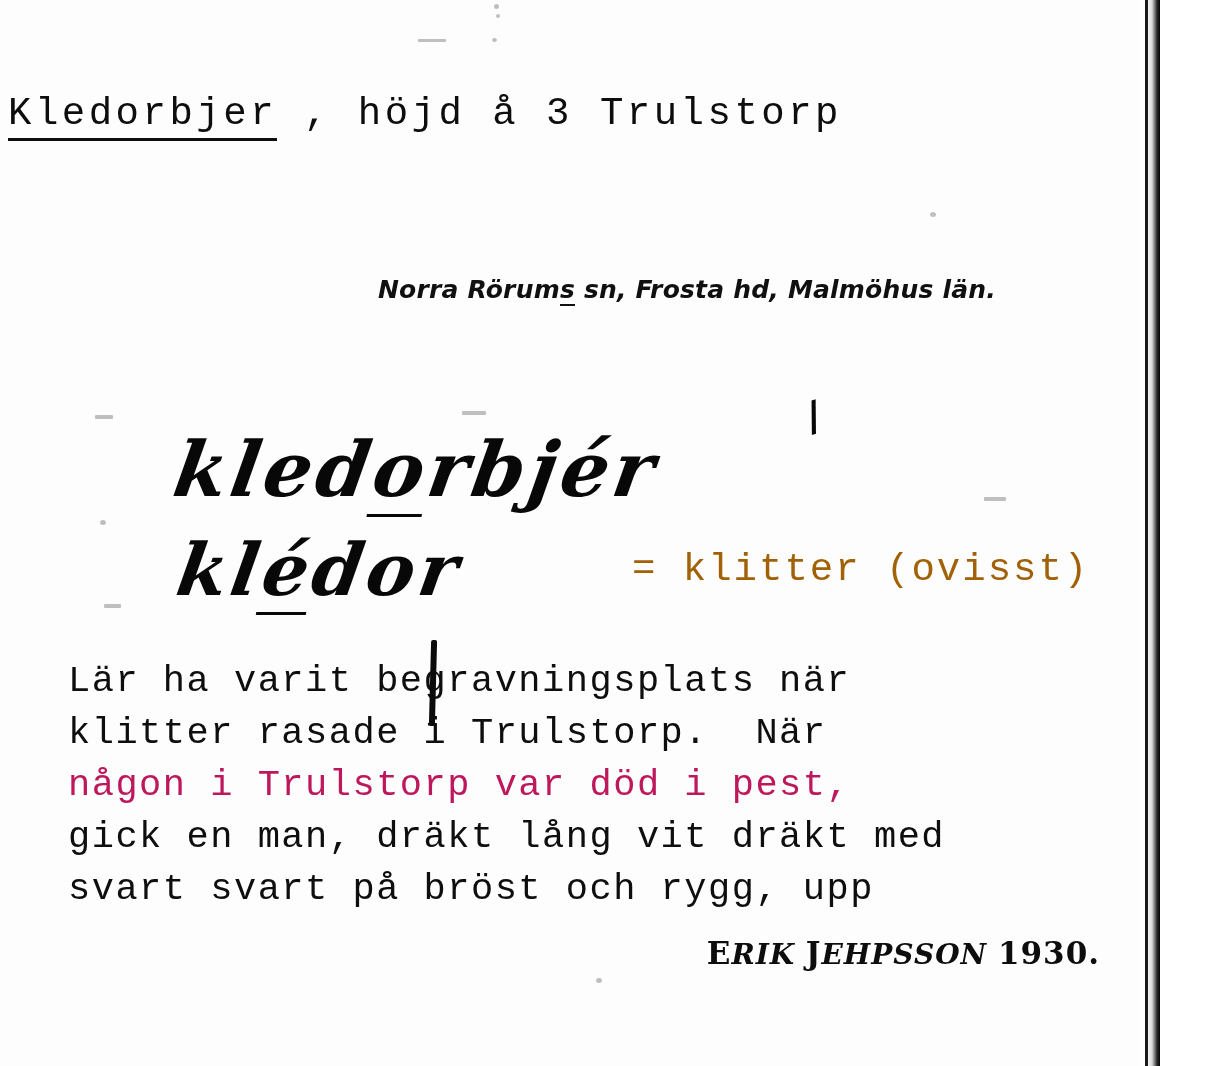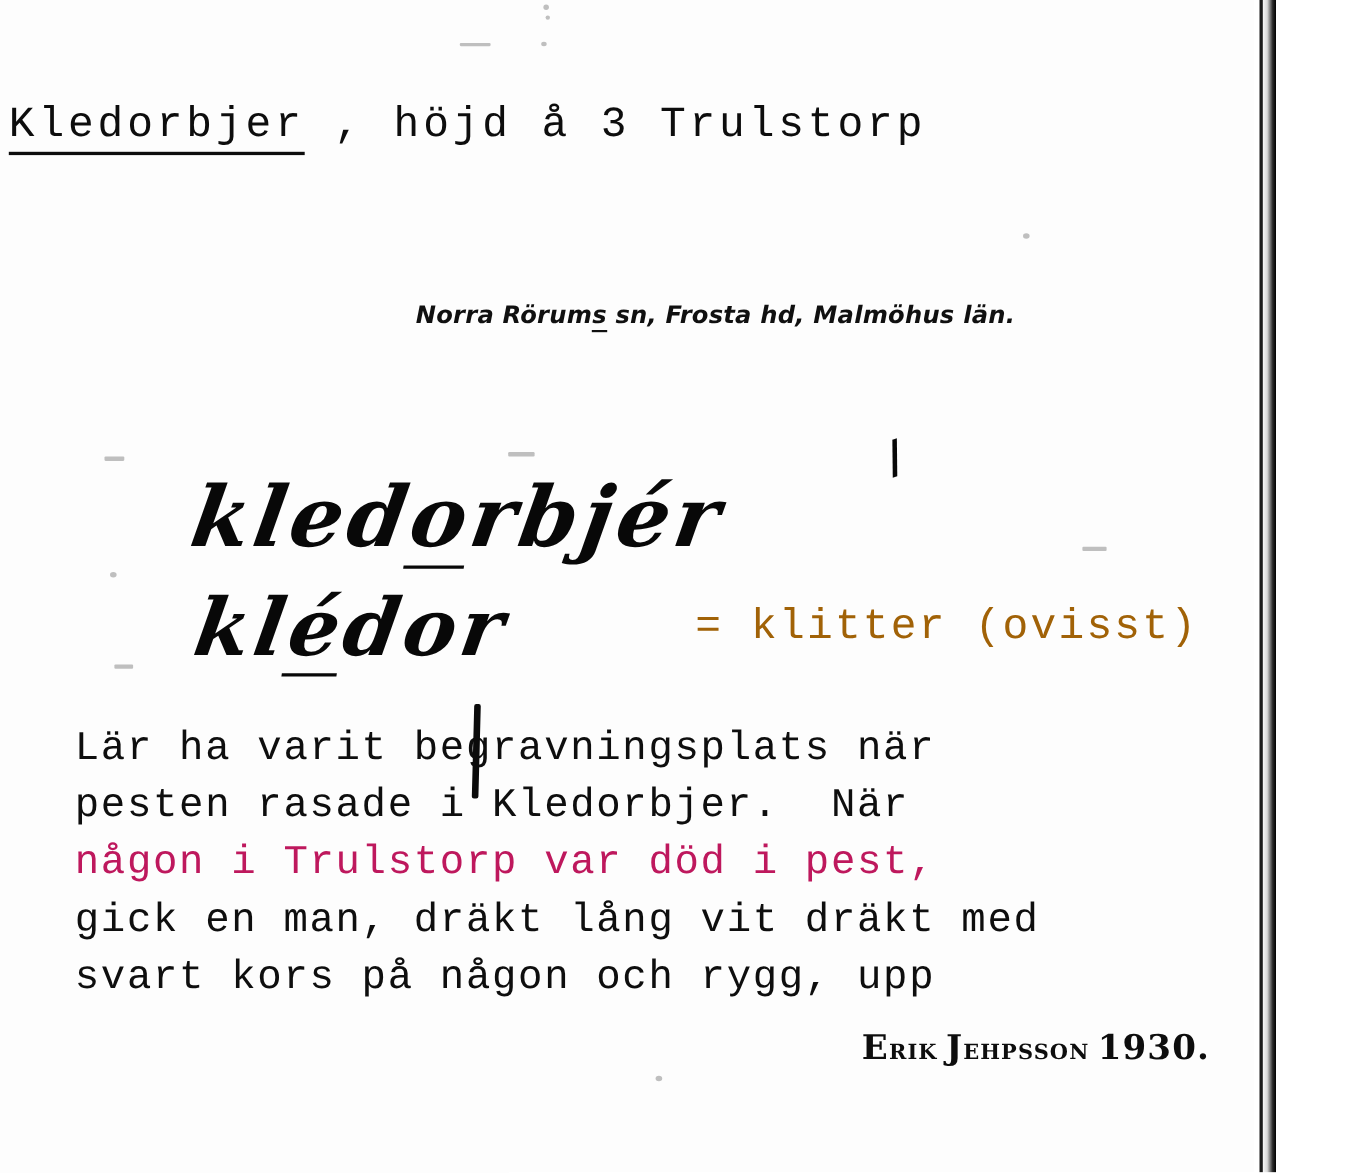--- a/index.html
+++ b/index.html
@@ -70,21 +70,21 @@
   }
 
   
   .parish {
     position: absolute;
     left: 378px;
     top: 275px;
     font-family: "DejaVu Sans", sans-serif;
     font-style: italic;
     font-weight: bold;
-    font-size: 22px;
+    font-size: 25px;
     letter-spacing: 0.2px;
     white-space: pre;
     color: #101010;
   }
   .parish .u {
     border-bottom: 2px solid #101010;
   }
 
   
   .hand {
@@ -167,21 +167,22 @@
     right: 60px;
     top: 935px;
     font-family: "DejaVu Serif", serif;
     font-weight: bold;
     font-size: 31px;
     letter-spacing: 1px;
     white-space: pre;
     color: #0d0d0d;
   }
   .signature .sc {
-    font-size: 19px;
+    font-size: 28px;
+    font-style: italic;
   }
 </style>
 </head>
 <body>
 
 <div class="card">
 
   <div class="speck" style="left:494px; top:4px; width:5px; height:5px;"></div>
   <div class="speck" style="left:496px; top:14px; width:4px; height:4px;"></div>
   <div class="speck" style="left:418px; top:39px; width:28px; height:3px; border-radius:1px;"></div>
@@ -200,24 +201,24 @@
 
   <div class="hand hand-1"><span>kled</span><span class="und">o</span><span>rbjér</span></div>
 
   <div class="hand hand-2"><span>kl</span><span class="und">é</span><span>dor</span></div>
 
   <div class="acc" style="left:806px; top:392px;">/</div>
 
   <div class="gloss">= klitter (ovisst)</div>
 
   <div class="body-text"><span>Lär ha varit begravningsplats när</span>
-<span>pesten rasade i Kledorbjer.  När</span>
+<span>klitter rasade i Trulstorp.  När</span>
 <span class="faint">någon i Trulstorp var död i pest,</span>
 <span>gick en man, dräkt lång vit dräkt med</span>
-<span>svart kors på någon och rygg, upp</span></div>
+<span>svart svart på bröst och rygg, upp</span></div>
 
   <div class="pen-stroke"></div>
 
   <div class="signature"><span>E</span><span class="sc">RIK </span><span>J</span><span class="sc">EHPSSON </span><span>1930.</span></div>
 
   <div class="scan-edge"></div>
   <div class="scan-edge-line"></div>
 
 </div>
 

